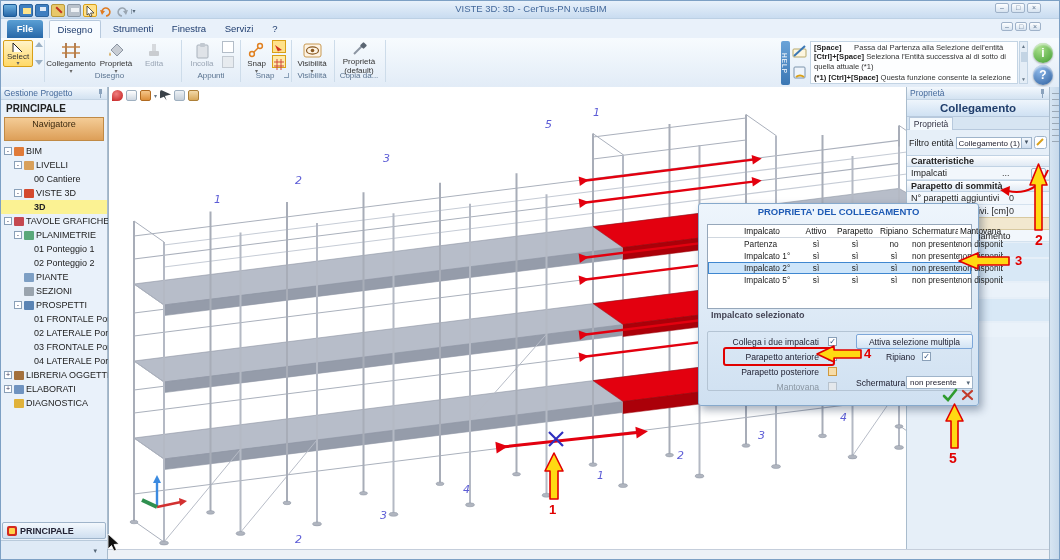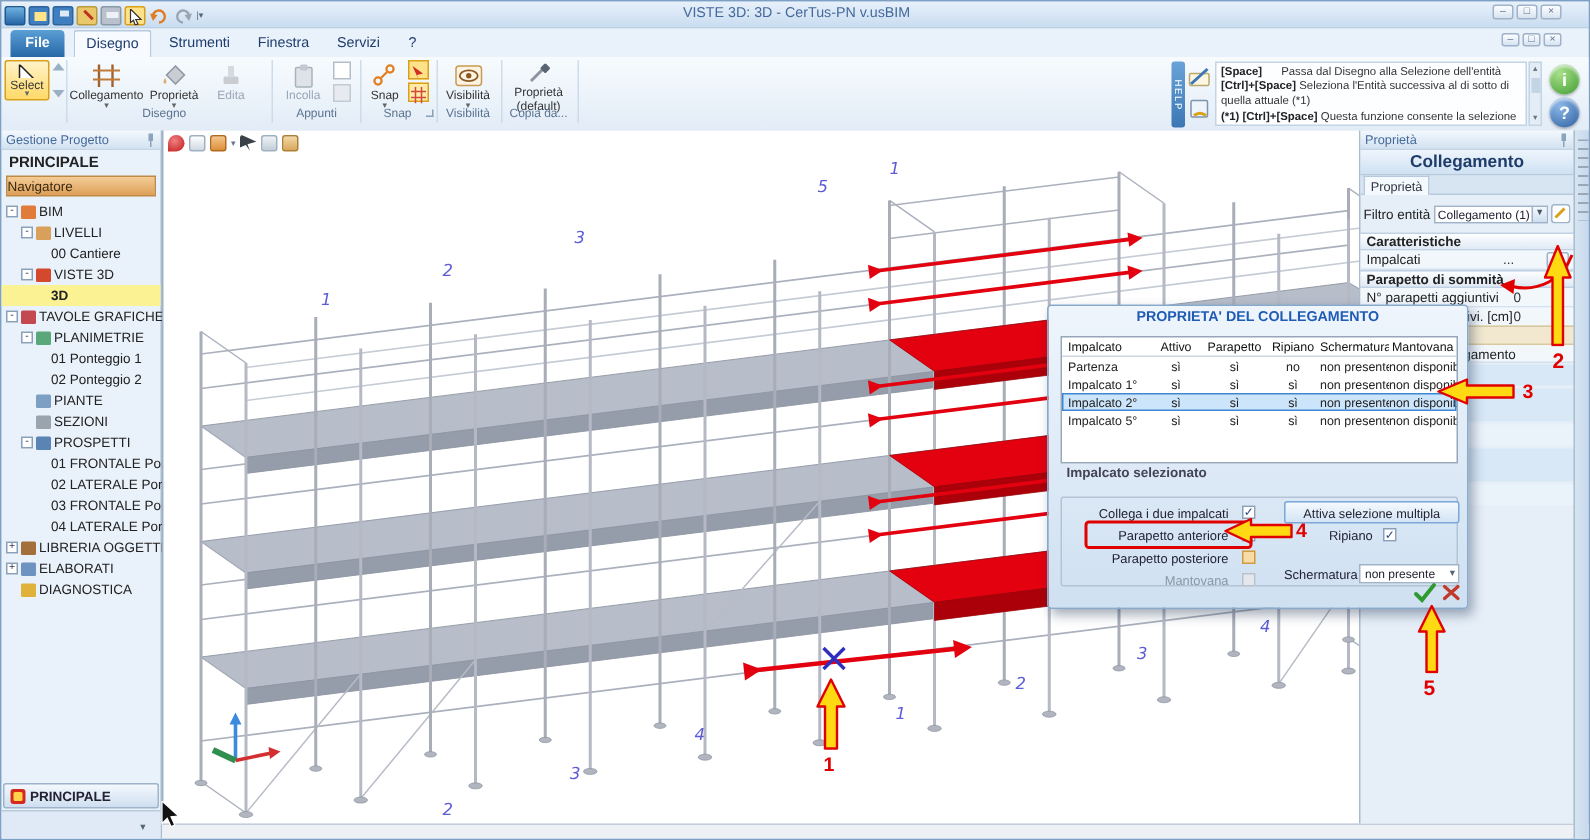--- a/index.html
+++ b/index.html
@@ -33,21 +33,21 @@
   .hsb{position:absolute;left:1018px;top:3px;width:9px;height:43px;background:#e4edf6;border:1px solid #c3d4e4;}
   .hsb .a{position:absolute;left:0;width:7px;height:8px;font-size:5px;color:#678;text-align:center;line-height:8px;}
   .roundbtn{position:absolute;width:20px;height:20px;border-radius:50%;color:#fff;font-weight:bold;font-size:12px;text-align:center;line-height:20px;box-shadow:inset 0 2px 2px rgba(255,255,255,.6),0 1px 2px rgba(0,0,0,.3);}
   
   .lpanel{position:absolute;left:0;top:86px;width:107px;height:474px;background:#e9f1fa;border-right:1px solid #a9bccd;}
   .phead{height:13px;background:linear-gradient(#f3f8fd,#d3e2f1);border-bottom:1px solid #c3d4e4;font-size:8.5px;color:#44699b;padding:1px 3px;position:relative;}
   .pin{position:absolute;right:3px;top:2px;width:7px;height:9px;}
   .pin:before{content:"";position:absolute;left:2px;top:0;width:3px;height:5px;background:#8ba3bd;}
   .pin:after{content:"";position:absolute;left:3px;top:5px;width:1px;height:4px;background:#8ba3bd;}
   .lprincip{font-size:10px;font-weight:bold;color:#222;padding:3px 5px 2px 5px;}
-  .navbar{margin:1px 3px;height:14px;background:linear-gradient(#f4cc96,#dd9f58);border:1px solid #c08a45;font-size:9px;color:#3c2a10;line-height:12px;}
+  .navbar{margin:1px 3px;height:24px;background:linear-gradient(#f4cc96,#dd9f58);border:1px solid #c08a45;text-align:center;font-size:9px;color:#3c2a10;line-height:12px;}
   .tree{margin-top:3px;font-size:9px;color:#222;}
   .ti{height:14px;line-height:14px;display:flex;align-items:center;white-space:nowrap;}
   .ti .exp{width:8px;height:8px;border:1px solid #8aa0b8;background:#fff;font-size:7px;line-height:6px;text-align:center;color:#335;margin-right:2px;flex:none;}
   .ti .noexp{border:none;background:transparent;}
   .ti .tico{width:10px;height:9px;border-radius:1px;margin-right:2px;flex:none;}
   .ti.sel{background:#fbf293;font-weight:bold;}
   .d0{padding-left:3px}.d1{padding-left:13px}.d2{padding-left:23px}
   .lfoot{position:absolute;left:1px;bottom:22px;width:104px;height:17px;background:linear-gradient(#f3f8fd,#cfdff0);border:1px solid #9fb4ca;border-radius:2px;font-size:9px;font-weight:bold;color:#223;display:flex;align-items:center;gap:3px;padding-left:4px;}
   .lfoot .ic{width:10px;height:10px;background:#d42a1e;border-radius:2px;position:relative;}
   .lfoot .ic:after{content:"";position:absolute;left:2px;top:2px;width:6px;height:6px;background:#ffd24a;border-radius:1px;}
@@ -71,21 +71,21 @@
   .dots3{position:absolute;right:3px;top:1px;width:15px;height:11px;background:linear-gradient(#fdfeff,#d7e3f0);border:1px solid #9fb4ca;border-radius:2px;font-size:8px;line-height:9px;text-align:center;color:#334;}
   .stripe{position:absolute;left:0;width:143px;}
   
   .rstrip{position:absolute;left:1048px;top:86px;width:12px;height:474px;background:linear-gradient(90deg,#d7e5f2,#c3d6e9);border-left:1px solid #a9bccd;}
   
   .status{position:absolute;left:107px;top:548px;width:953px;height:12px;background:#edf1f6;border-top:1px solid #c5cedb;}
   
   .dialog{position:absolute;left:697px;top:202px;width:281px;height:203px;background:linear-gradient(#eef5fc,#cfe0f1);border:1px solid #86a9cc;border-radius:3px;box-shadow:3px 4px 8px rgba(30,50,80,.4);font-size:9px;color:#222;}
   .dtitle{height:14px;text-align:center;font-weight:bold;font-size:9.5px;color:#1f5bb5;line-height:15px;}
   .dtable{position:absolute;left:8px;top:20px;width:265px;height:85px;background:#fff;border:1px solid #96a7ba;}
-  .trow{display:grid;grid-template-columns:58px 36px 42px 36px 46px 45px;height:12px;align-items:center;}
+  .trow{display:grid;grid-template-columns:58px 36px 42px 36px 46px 45px;height:12px;align-items:center;padding-left:32px;}
   .trow.h{height:13px;border-bottom:1px solid #d0d7df;color:#111;}
   .trow div{text-align:center;font-size:8.3px;white-space:nowrap;overflow:hidden;}
   .trow div:first-child{text-align:left;padding-left:4px;}
   .trow.selrow{background:#cde5fa;outline:1px solid #3f87d0;outline-offset:-1px;}
   .dgrouplbl{position:absolute;left:12px;top:106px;font-weight:bold;color:#445;font-size:9px;}
   .dgroup{position:absolute;left:8px;top:127px;width:265px;height:60px;border:1px solid #b4c4d4;border-radius:2px;}
   .cbl{position:absolute;font-size:8.6px;color:#223;white-space:nowrap;}
   .cb{position:absolute;width:9px;height:9px;background:#fff;border:1px solid #8aa0b8;font-size:8px;line-height:8px;text-align:center;color:#2f4f7f;}
   .cb.on:after{content:"\2713";}
   .cb.dis{background:#e4e8ec;border-color:#b7c2cd;}
@@ -260,21 +260,21 @@
             <line x1="2" y1="13" x2="13" y2="3" stroke="#3b77b4" stroke-width="2"></line>
           </svg>
       </div>
       <div class="abs" style="left:791px;top:26px;width:16px;height:16px;">
         <svg width="16" height="16">
             <rect x="2" y="3" width="11" height="11" rx="1" fill="#eef4fb" stroke="#7d94ac"></rect>
             <path d="M4,13 q4,-3 8,0" fill="none" stroke="#d9a018" stroke-width="2"></path>
           </svg>
       </div>
       <div class="helpbox">
-        <div><b>[Space]</b>&nbsp;&nbsp;&nbsp;&nbsp;&nbsp;&nbsp;<span>Passa dal Disegno alla Selezione dell'entità</span></div>
+        <div><b>[Space]</b>&nbsp;&nbsp;&nbsp;&nbsp;&nbsp;&nbsp;<span>Passa dal Partenza alla Selezione dell'entità</span></div>
         <div><b>[Ctrl]+[Space]</b> <span>Seleziona l'Entità successiva al di sotto di quella attuale (*1)</span></div>
         <div style="margin-top:2px;"><b>(*1)</b> <b>[Ctrl]+[Space]</b> <span>Questa funzione consente la selezione dell'Entità successiva nel caso di più oggetti sovrapposti. La funzione si attiva facendo [click] con il tasto sinistro del mouse in un punto che seleziona</span></div>
       </div>
       <div class="hsb">
         <span class="a" style="top:0;">▲</span>
         <span class="abs" style="left:1px;top:10px;width:6px;height:10px;background:#c3d4e4;"></span>
         <span class="a" style="bottom:0;">▼</span>
       </div>
       <div class="roundbtn" style="left:1032px;top:5px;background:radial-gradient(circle at 35% 30%,#a8e08a,#3f9b2f);">i</div>
       <div class="roundbtn" style="left:1032px;top:27px;background:radial-gradient(circle at 35% 30%,#8ab6e8,#2d5f9e);">?</div>

